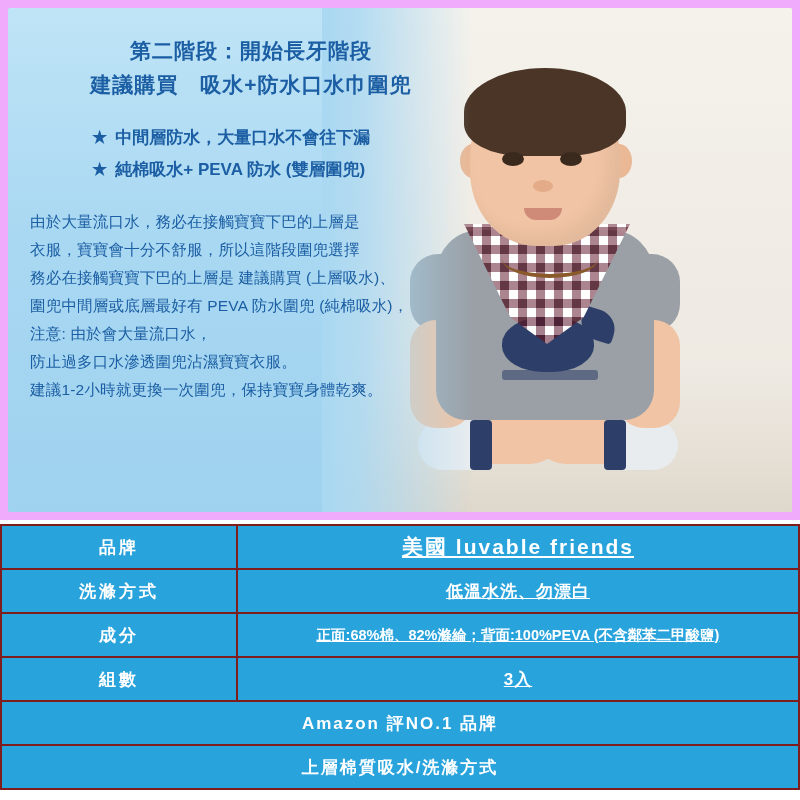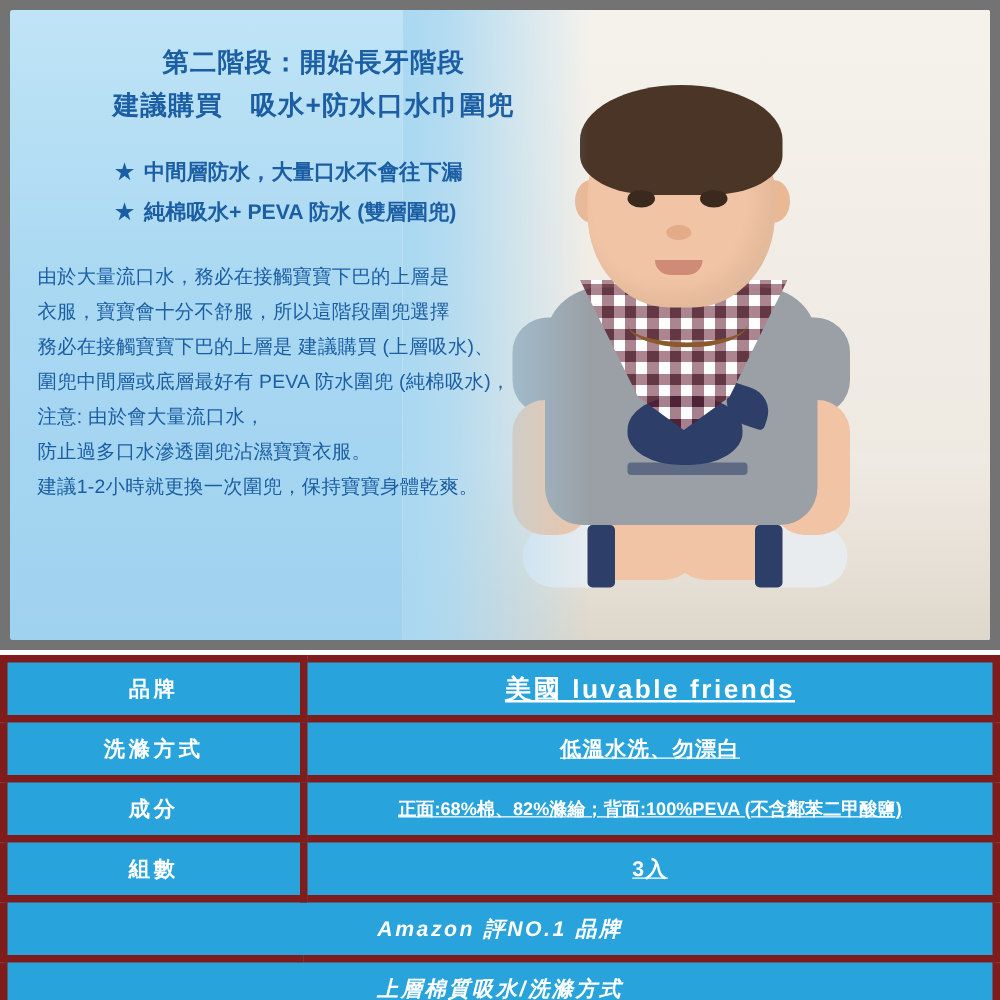--- a/index.html
+++ b/index.html
@@ -20,21 +20,21 @@
     background: #ffffff;
   }
 
   
   .hero {
     position: absolute;
     left: 0;
     top: 0;
     width: 800px;
     height: 520px;
-    background: #737373;
+    background: #f0abfc;
     overflow: hidden;
   }
   .hero-inner {
     position: absolute;
     left: 8px;
     top: 8px;
     width: 784px;
     height: 504px;
     background: linear-gradient(180deg, #bfe4f6 0%, #a9d8f2 45%, #9fd2ef 100%);
     border-radius: 2px;
@@ -170,41 +170,40 @@
     width: 800px;
     height: 276px;
     background: #ffffff;
   }
   table.spec {
     border-collapse: collapse;
     width: 800px;
     table-layout: fixed;
   }
   table.spec td {
-    border: 6px solid #7f1d1d;
+    border: 2px solid #7f1d1d;
     height: 42px;
     font-size: 17px;
     color: #ffffff;
     text-align: center;
     vertical-align: middle;
     font-weight: bold;
     background: #29a3dc;
     padding: 0 4px;
   }
   td.lbl { width: 226px; background: #1f9ad6; letter-spacing: 3px; }
   td.val { background: #3eb4e8; font-weight: normal; letter-spacing: 1px; text-decoration: underline; }
   td.val.brand { font-size: 21px; letter-spacing: 2px; }
   td.val.small { font-size: 14.5px; letter-spacing: 0; }
   td.full {
     background: #29a3dc;
     font-size: 19px;
     letter-spacing: 2px;
     height: 46px;
     font-weight: normal;
-    font-style: italic;
   }
 </style>
 </head>
 <body>
 
 <div class="page">
 
   <div class="hero">
     <div class="hero-inner">
 

